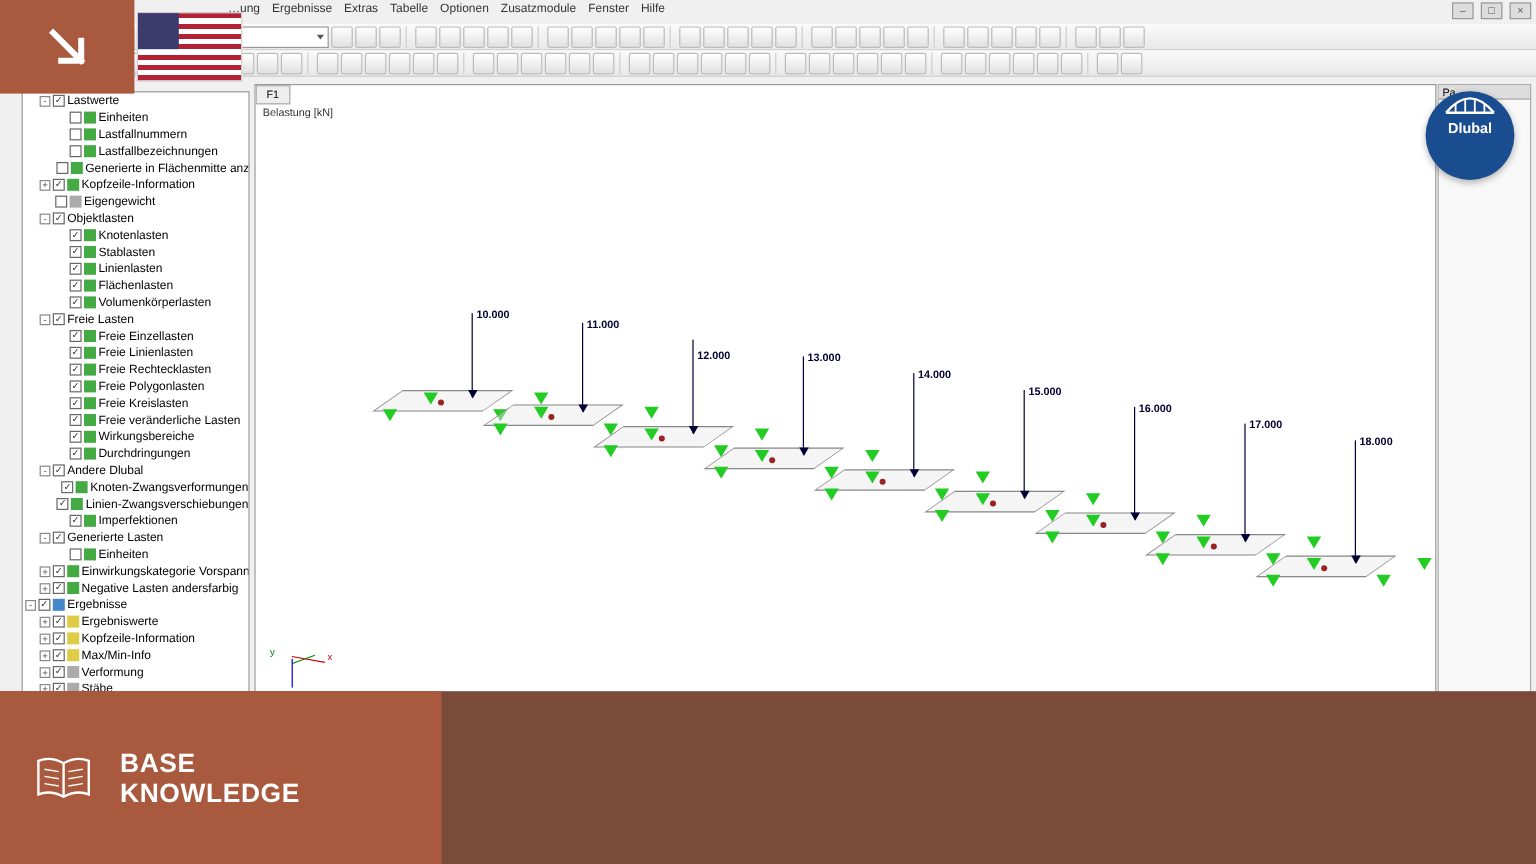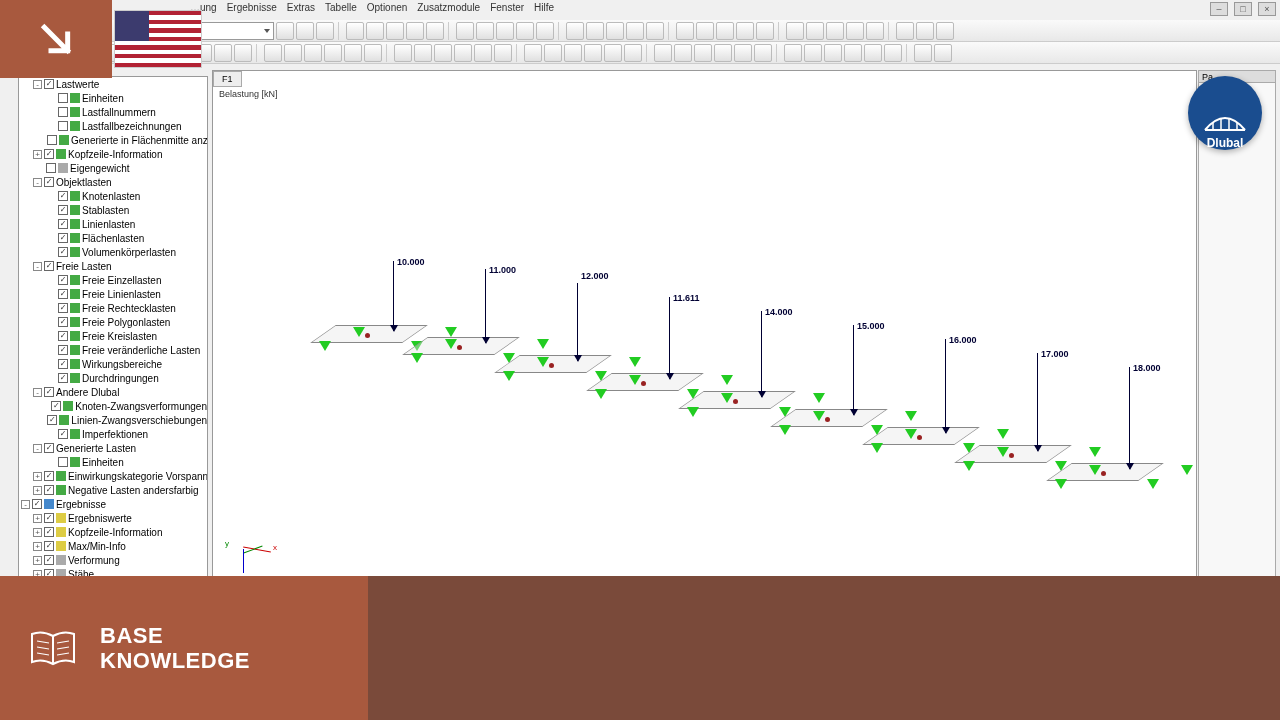--- a/index.html
+++ b/index.html
@@ -32,21 +32,21 @@
 .viewport-tab{position:absolute;left:0;top:0;height:16px;padding:0 8px;background:#eee;border:1px solid #aaa;font-size:9px;line-height:14px}
 .viewport-label{position:absolute;left:6px;top:18px;font-size:9px;color:#333}
 .axis-gizmo{position:absolute;left:20px;bottom:50px;width:50px;height:50px}
 .axis-gizmo .ax{position:absolute;background:currentColor}
 .status-tab{position:absolute;left:212px;top:632px;height:14px;width:985px;background:#eee;border:1px solid #aaa;font-size:9px;line-height:12px;padding:0 4px;color:#555}
 .bottom-toolbar{position:absolute;left:212px;top:648px;width:985px;height:20px;background:linear-gradient(#fafafa,#e8e8e8);border:1px solid #ccc;display:flex;align-items:center;padding:0 4px;gap:2px}
 .right-panel{position:absolute;right:4px;top:70px;width:78px;height:560px;background:#f8f8f8;border:1px solid #aaa;font-size:9px}
 .right-panel-tab{background:#ddd;height:12px;padding:0 3px;border-bottom:1px solid #aaa;line-height:12px}
 .right-panel-item{height:14px;padding:1px 3px;display:flex;align-items:center;gap:3px}
 .right-swatch{width:10px;height:10px;border:1px solid #666}
-.dlubal-badge{position:absolute;right:18px;top:76px;width:74px;height:74px;border-radius:50%;background:#1a4d8f;display:flex;flex-direction:column;align-items:center;justify-content:flex-end;color:#fff;font-size:12px;font-weight:bold;box-shadow:0 2px 6px rgba(0,0,0,.3);z-index:5}
+.dlubal-badge{position:absolute;right:18px;top:76px;width:74px;height:74px;border-radius:50%;background:#1a4d8f;display:flex;flex-direction:column;align-items:center;justify-content:flex-start;color:#fff;font-size:12px;font-weight:bold;box-shadow:0 2px 6px rgba(0,0,0,.3);z-index:5}
 .dlubal-badge svg{width:44px;height:24px}
 .overlay-topleft{position:absolute;left:0;top:0;width:112px;height:78px;background:#a8593e;display:flex;align-items:center;justify-content:center;z-index:10}
 .overlay-topleft svg{width:40px;height:40px;fill:#fff}
 .overlay-flag{position:absolute;left:114px;top:10px;width:88px;height:58px;background:#fff;border:1px solid #ccc;z-index:10;background-image:linear-gradient(#b22234,#b22234 7.7%,#fff 7.7%,#fff 15.4%,#b22234 15.4%,#b22234 23.1%,#fff 23.1%,#fff 30.8%,#b22234 30.8%,#b22234 38.5%,#fff 38.5%,#fff 46.2%,#b22234 46.2%,#b22234 53.8%,#fff 53.8%,#fff 61.5%,#b22234 61.5%,#b22234 69.2%,#fff 69.2%,#fff 76.9%,#b22234 76.9%,#b22234 84.6%,#fff 84.6%,#fff 92.3%,#b22234 92.3%)}
 .overlay-flag::before{content:'';position:absolute;left:0;top:0;width:40%;height:53.8%;background:#3c3b6e}
 .overlay-bottom{position:absolute;left:0;bottom:0;width:1280px;height:144px;background:#7a4a3a;display:flex;z-index:10}
 .overlay-title-box{flex:1;display:flex;align-items:center;padding:0 34px}
 .overlay-title{color:#fff;font-size:36px;font-weight:600;line-height:1.25}
 .overlay-kb{width:368px;background:#a8593e;display:flex;align-items:center;padding:0 28px;gap:22px}
 .overlay-kb-icon{width:50px;height:40px}
@@ -435,31 +435,31 @@
         <div class="load-label" style="left: 226px; top: 34px;">11.000</div>
         <div class="panel-seg" style="left: 244px; top: 124px; width: 92px;">
           <div class="frame"></div>
         </div>
         <div class="support" style="left: 240px; top: 140px;"></div>
         <div class="support" style="left: 274px; top: 126px;"></div>
         <div class="support" style="left: 332px; top: 140px;"></div>
         <div class="support" style="left: 366px; top: 126px;"></div>
         <div class="node-dot" style="left: 286px; top: 132px;"></div>
         <div class="load-arrow" style="left: 314px; top: 52px; height: 78px;"></div>
-        <div class="load-label" style="left: 318px; top: 40px;">12.000</div>
+        <div class="load-label" style="left: 318px; top: 60px;">12.000</div>
         <div class="panel-seg" style="left: 336px; top: 142px; width: 92px;">
           <div class="frame"></div>
         </div>
         <div class="support" style="left: 332px; top: 158px;"></div>
         <div class="support" style="left: 366px; top: 144px;"></div>
         <div class="support" style="left: 424px; top: 158px;"></div>
         <div class="support" style="left: 458px; top: 144px;"></div>
         <div class="node-dot" style="left: 378px; top: 150px;"></div>
         <div class="load-arrow" style="left: 406px; top: 66px; height: 82px;"></div>
-        <div class="load-label" style="left: 410px; top: 62px;">11.611</div>
+        <div class="load-label" style="left: 410px; top: 62px;">13.000</div>
         <div class="panel-seg" style="left: 428px; top: 160px; width: 92px;">
           <div class="frame"></div>
         </div>
         <div class="support" style="left: 424px; top: 176px;"></div>
         <div class="support" style="left: 458px; top: 162px;"></div>
         <div class="support" style="left: 516px; top: 176px;"></div>
         <div class="support" style="left: 550px; top: 162px;"></div>
         <div class="node-dot" style="left: 470px; top: 168px;"></div>
         <div class="load-arrow" style="left: 498px; top: 80px; height: 86px;"></div>
         <div class="load-label" style="left: 502px; top: 76px;">14.000</div>

